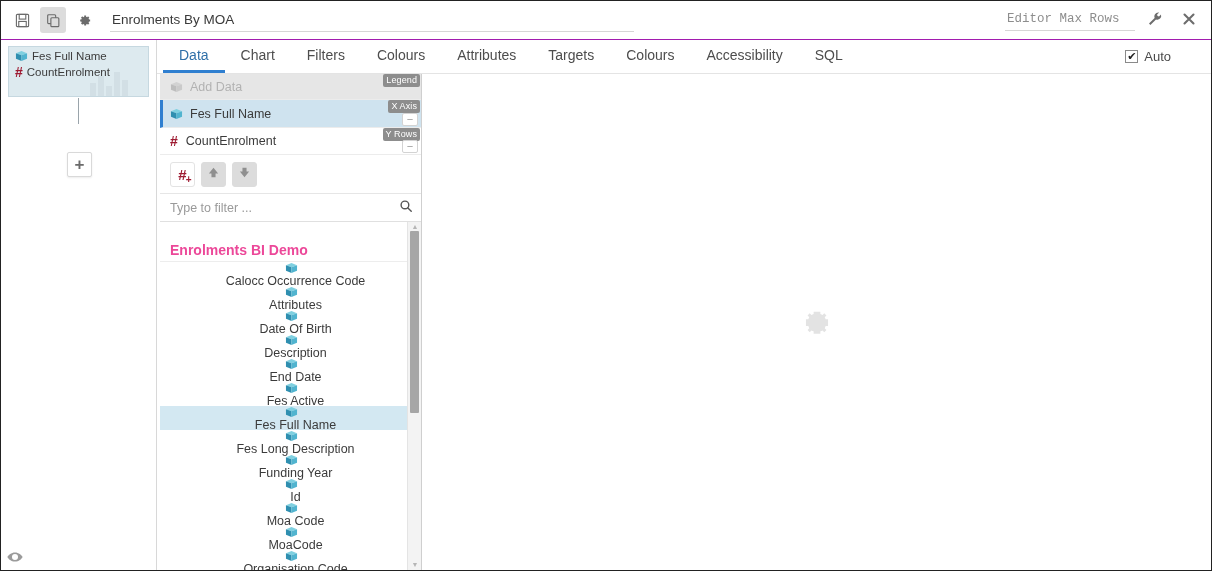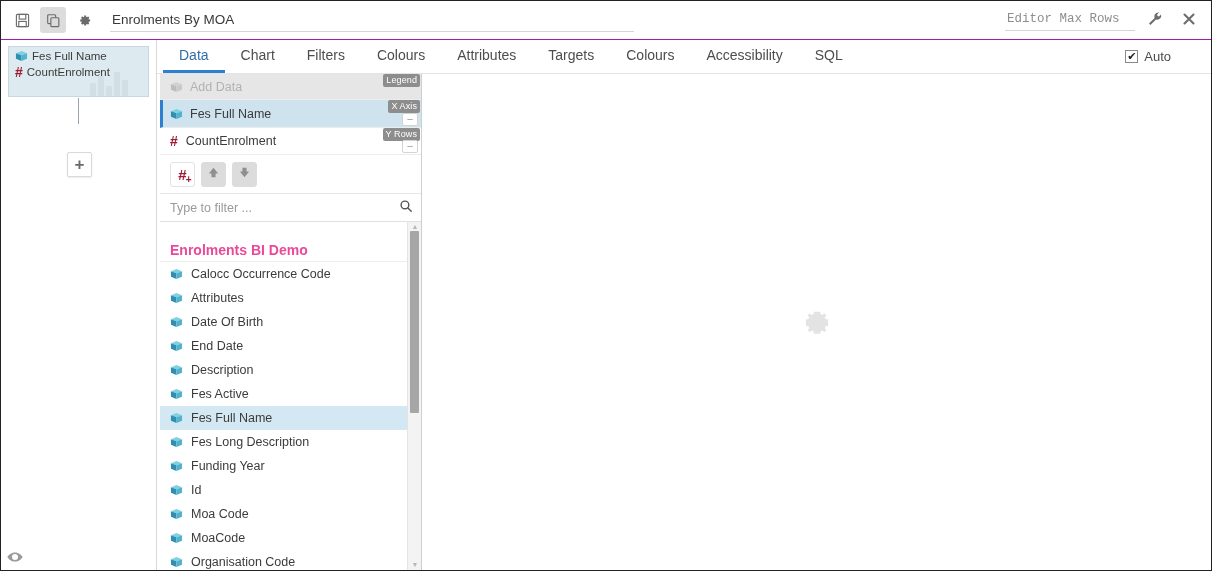--- a/index.html
+++ b/index.html
@@ -334,20 +334,21 @@
     margin-top: 16px;
   }
   .field-item {
     height: 24px;
     display:flex; align-items:center;
     padding-left: 10px;
     font-size: 12.5px;
     color: #3b3b3b;
     box-sizing: border-box;
     cursor: pointer;
+    flex-direction: column;
   }
   .field-item.highlight { background: #d3e8f2; }
   .field-item .cube { margin-right: 8px; }
 
   
   .cube { display:inline-block; width:13px; height:12px; position:relative; flex:none; }
   .cube svg { display:block; }
 
   .vscroll {
     position: absolute;
@@ -623,31 +624,31 @@
               <span>Date Of Birth</span>
             </div>
             <div class="field-item">
               <span class="cube">
                   <svg width="13" height="12" viewBox="0 0 14 13">
                     <path d="M1 3.4 7 1l6 2.4-6 2.4z" fill="#7fd0e0"></path>
                     <path d="M1 3.4v6L7 12V5.8z" fill="#2f8fb0"></path>
                     <path d="M13 3.4v6L7 12V5.8z" fill="#51b4cf"></path>
                   </svg>
                 </span>
+              <span>Description</span>
+            </div>
+            <div class="field-item">
+              <span class="cube">
+                  <svg width="13" height="12" viewBox="0 0 14 13">
+                    <path d="M1 3.4 7 1l6 2.4-6 2.4z" fill="#7fd0e0"></path>
+                    <path d="M1 3.4v6L7 12V5.8z" fill="#2f8fb0"></path>
+                    <path d="M13 3.4v6L7 12V5.8z" fill="#51b4cf"></path>
+                  </svg>
+                </span>
               <span>End Date</span>
-            </div>
-            <div class="field-item">
-              <span class="cube">
-                  <svg width="13" height="12" viewBox="0 0 14 13">
-                    <path d="M1 3.4 7 1l6 2.4-6 2.4z" fill="#7fd0e0"></path>
-                    <path d="M1 3.4v6L7 12V5.8z" fill="#2f8fb0"></path>
-                    <path d="M13 3.4v6L7 12V5.8z" fill="#51b4cf"></path>
-                  </svg>
-                </span>
-              <span>Description</span>
             </div>
             <div class="field-item">
               <span class="cube">
                   <svg width="13" height="12" viewBox="0 0 14 13">
                     <path d="M1 3.4 7 1l6 2.4-6 2.4z" fill="#7fd0e0"></path>
                     <path d="M1 3.4v6L7 12V5.8z" fill="#2f8fb0"></path>
                     <path d="M13 3.4v6L7 12V5.8z" fill="#51b4cf"></path>
                   </svg>
                 </span>
               <span>Fes Active</span>

